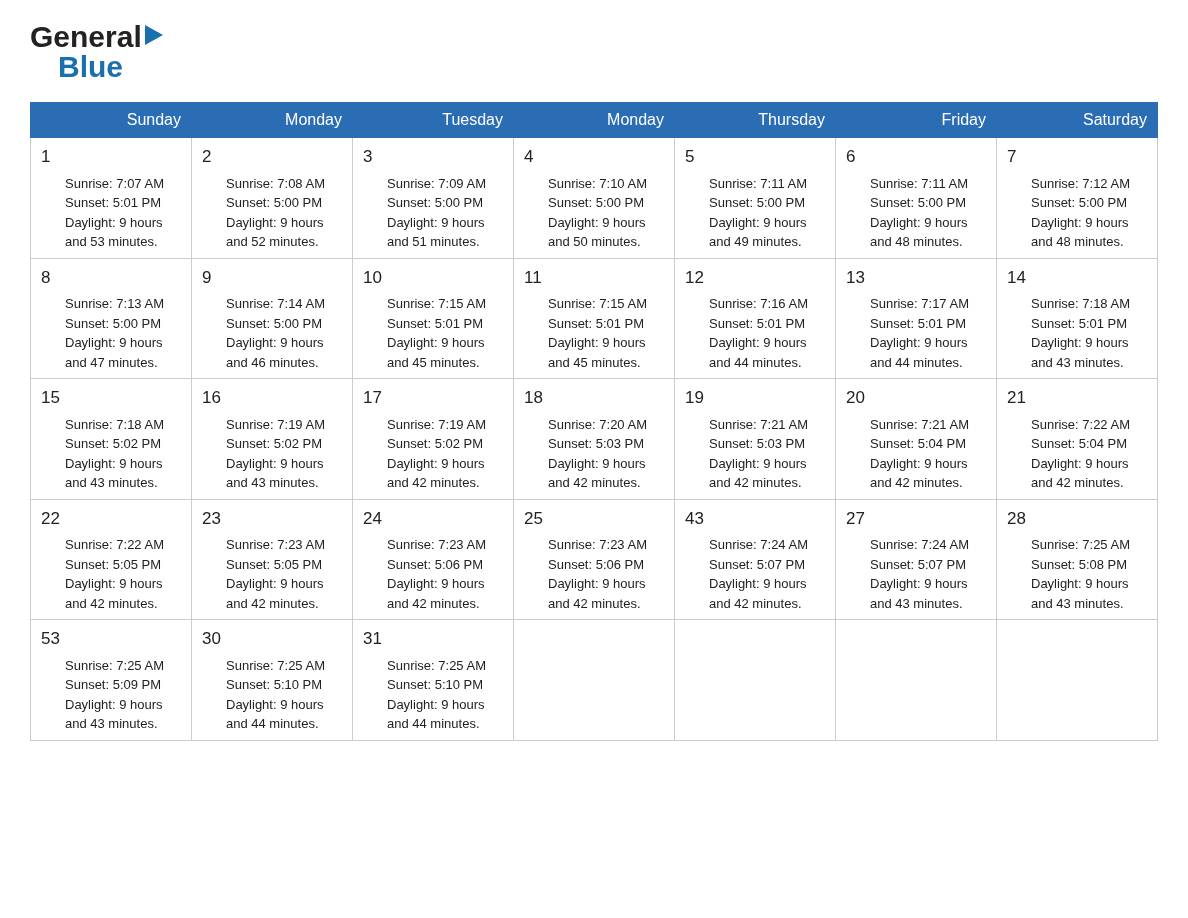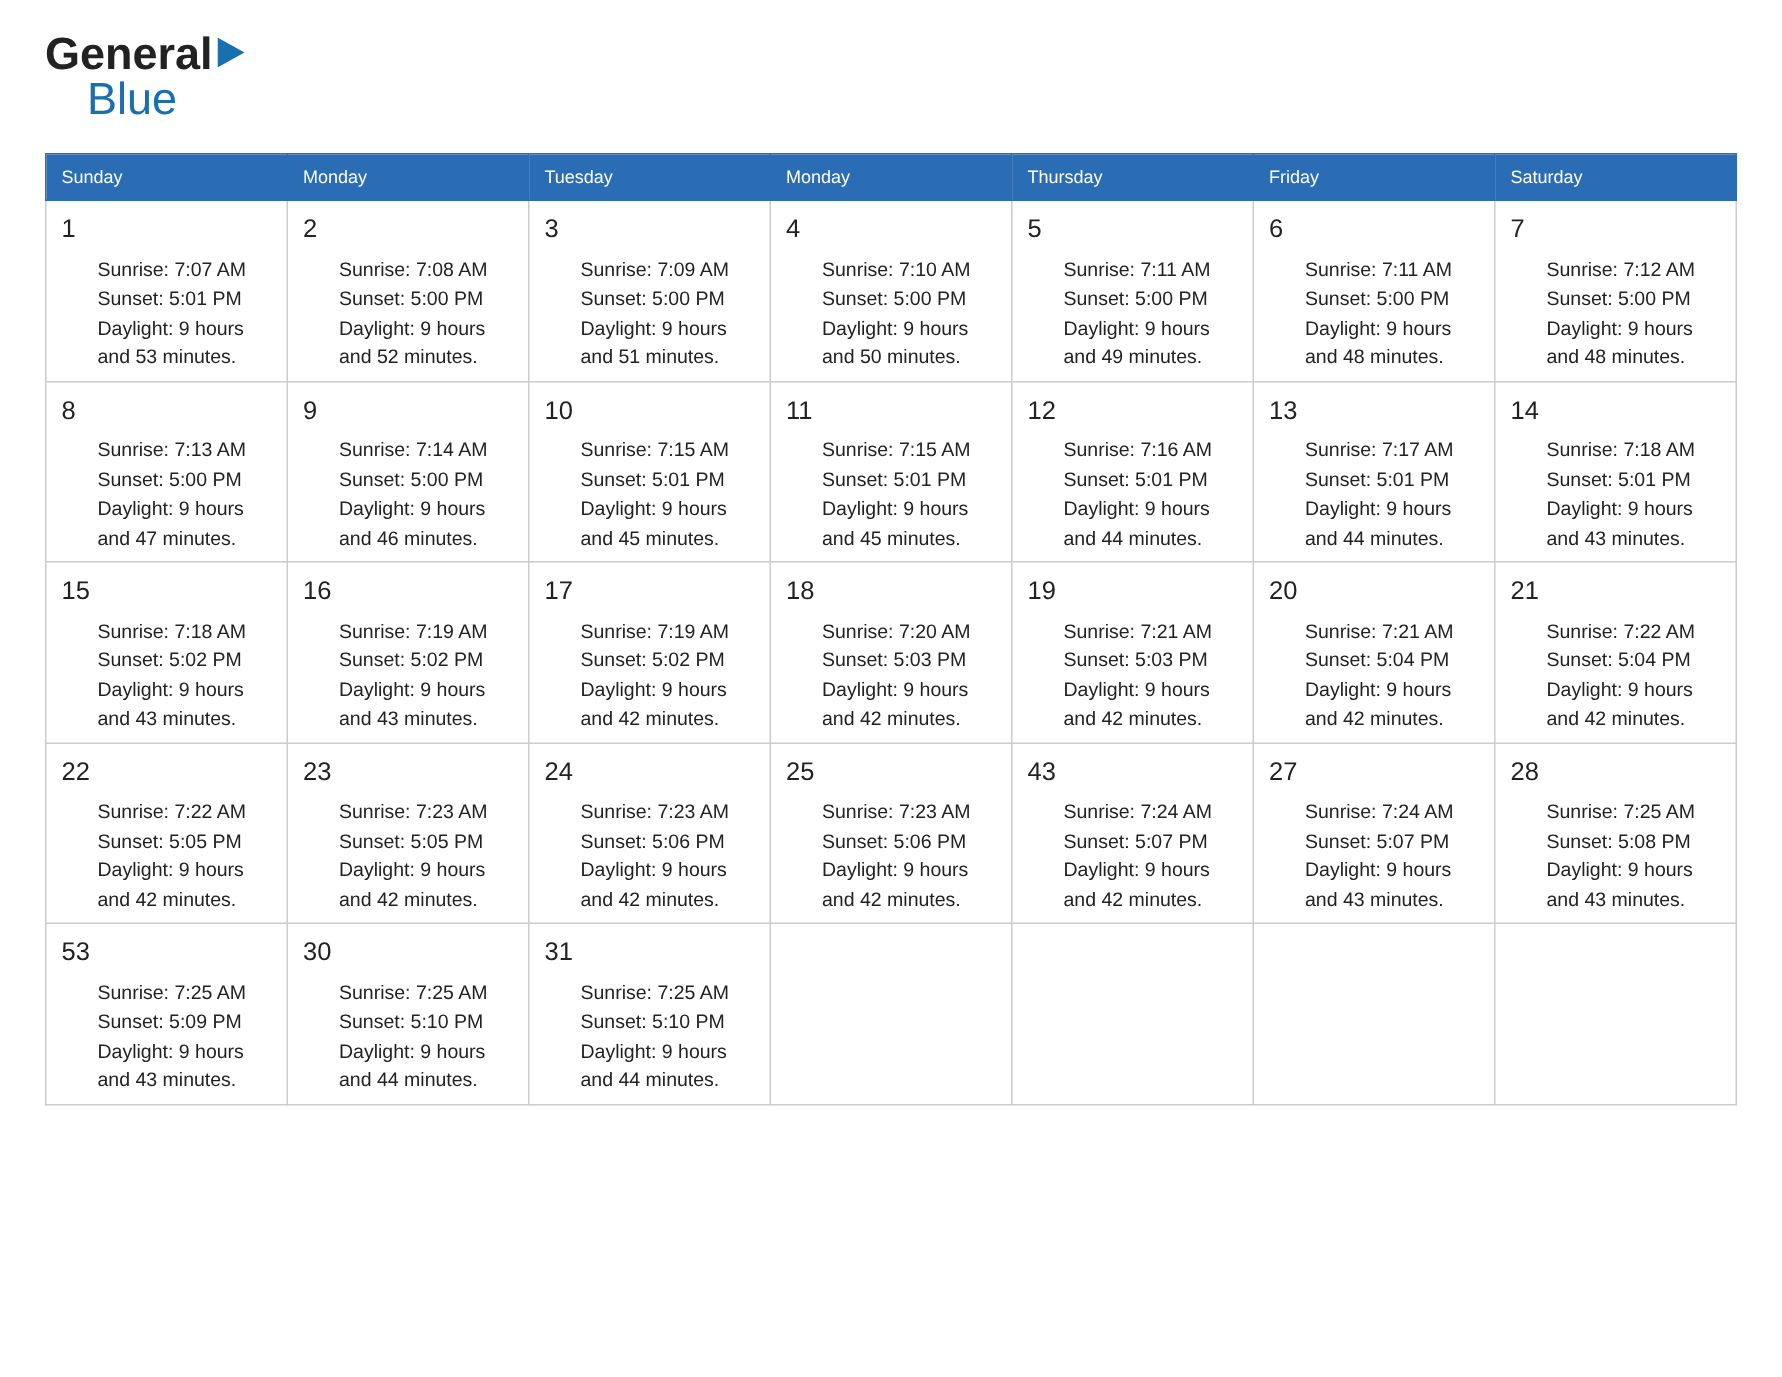--- a/index.html
+++ b/index.html
@@ -37,24 +37,24 @@
       margin-top: 4px;
     }
     .calendar-table {
       width: 100%;
       border-collapse: collapse;
       border: 1px solid #aaa;
     }
     .calendar-table th {
       background-color: #2a6db5;
       color: #fff;
-      font-size: 12px;
+      font-size: 16px;
       font-weight: normal;
       padding: 8px 10px;
-      text-align: left;
+      text-align: right;
       border: 1px solid #2a6db5;
     }
     .calendar-table td {
       vertical-align: top;
       padding: 6px 10px;
       border: 1px solid #ccc;
       width: calc(100% / 7);
       min-height: 110px;
       font-size: 13px;
       line-height: 1.5;
@@ -84,21 +84,21 @@
 <div class="header">
   <div class="logo">
     <div style="display:flex;align-items:center;">
       <span style="font-size:30px;font-weight:bold;color:#222;text-align:right;">General</span>
       <span style="display:inline-block;margin-left:3px;vertical-align:middle;">
         <svg width="18" height="20" viewBox="0 0 18 20">
             <polygon points="0,0 18,10 0,20" fill="#1a6faf"></polygon>
           </svg>
       </span>
     </div>
-    <div style="font-size:30px;font-weight:normal;color:#1a6faf;margin-left:28px;margin-top:-4px;">Blue</div>
+    <div style="font-size:30px;font-weight:bold;color:#1a6faf;margin-left:28px;margin-top:-4px;">Blue</div>
   </div>
   <div class="title-block">
     <div class="month-title"></div>
     <div class="location-title"></div>
   </div>
 </div>
 
 <table class="calendar-table">
   <thead>
     <tr>

